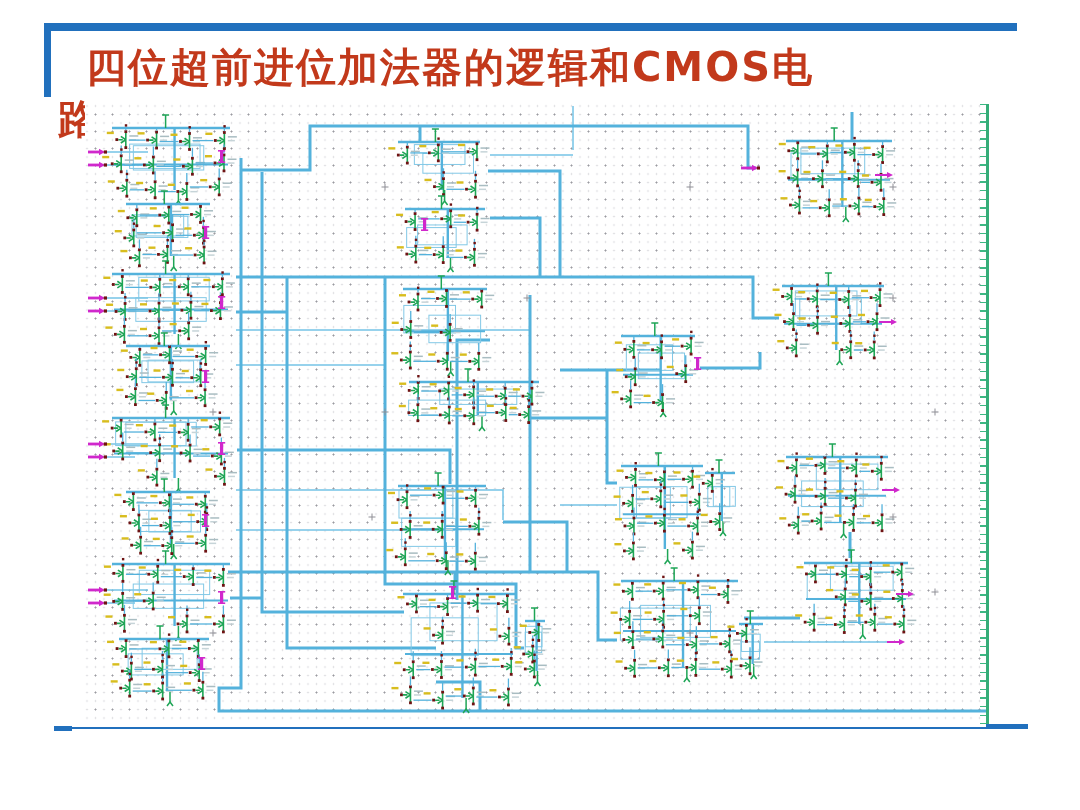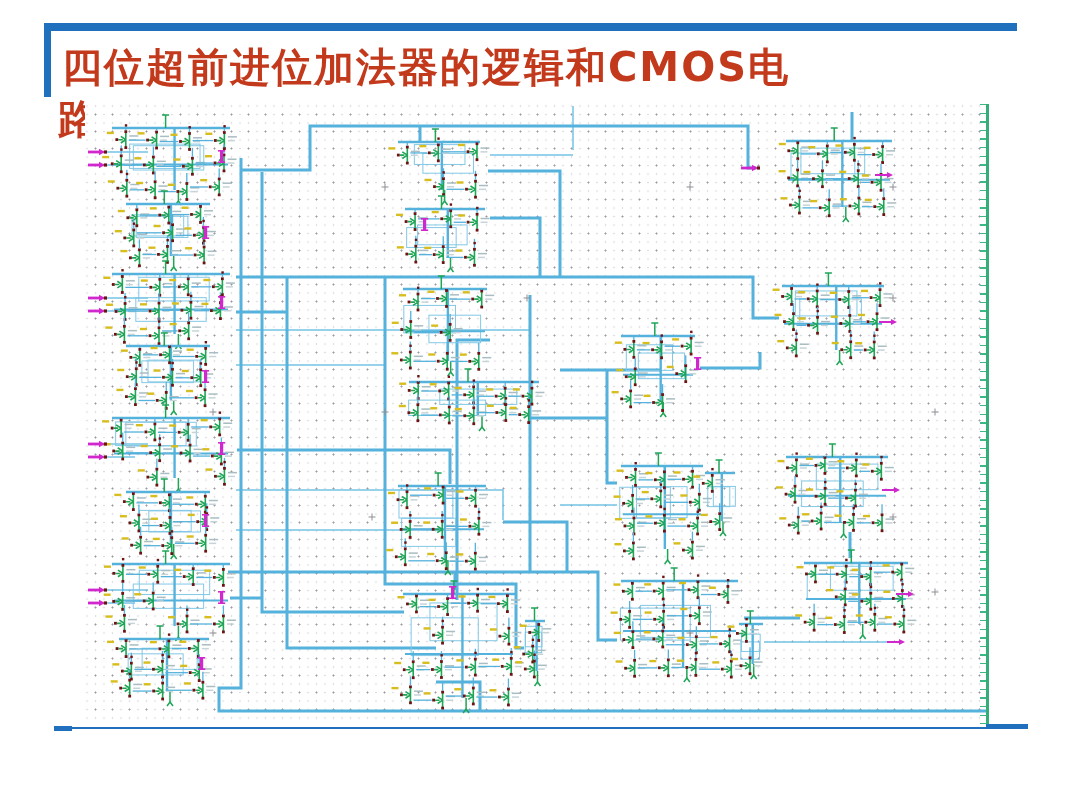--- a/index.html
+++ b/index.html
@@ -22,21 +22,21 @@
   .foot-thick-l{position:absolute;left:54px;top:726px;width:18px;height:4.5px;}
   .foot-thick-r{position:absolute;left:986px;top:724px;width:42px;height:4.5px;}
   #schem{position:absolute;left:0;top:0;z-index:3;}
 </style>
 </head>
 <body>
 
 <div id="slide">
   <div class="topbar" style="background: rgb(33, 112, 189);"></div>
   <div class="leftbar" style="background: rgb(33, 112, 189);"></div>
-  <div class="title1" style="color: rgb(194, 57, 27);">四位超前进位加法器的逻辑和CMOS电</div>
+  <div class="title1" style="color: rgb(194, 57, 27); margin-left: 24px;">四位超前进位加法器的逻辑和CMOS电</div>
   <div class="title2" style="color: rgb(194, 57, 27);">路</div>
   <div class="panel"></div>
   <div class="ruler-ticks"></div>
   <div class="ruler-line" style="background: rgb(53, 173, 120);"></div>
   <div class="foot-thin" style="background: rgb(33, 112, 189);"></div>
   <div class="foot-thick-l" style="background: rgb(33, 112, 189);"></div>
   <div class="foot-thick-r" style="background: rgb(33, 112, 189);"></div>
   <svg id="schem" width="1080" height="810">
       <defs>
         <g id="tr">

